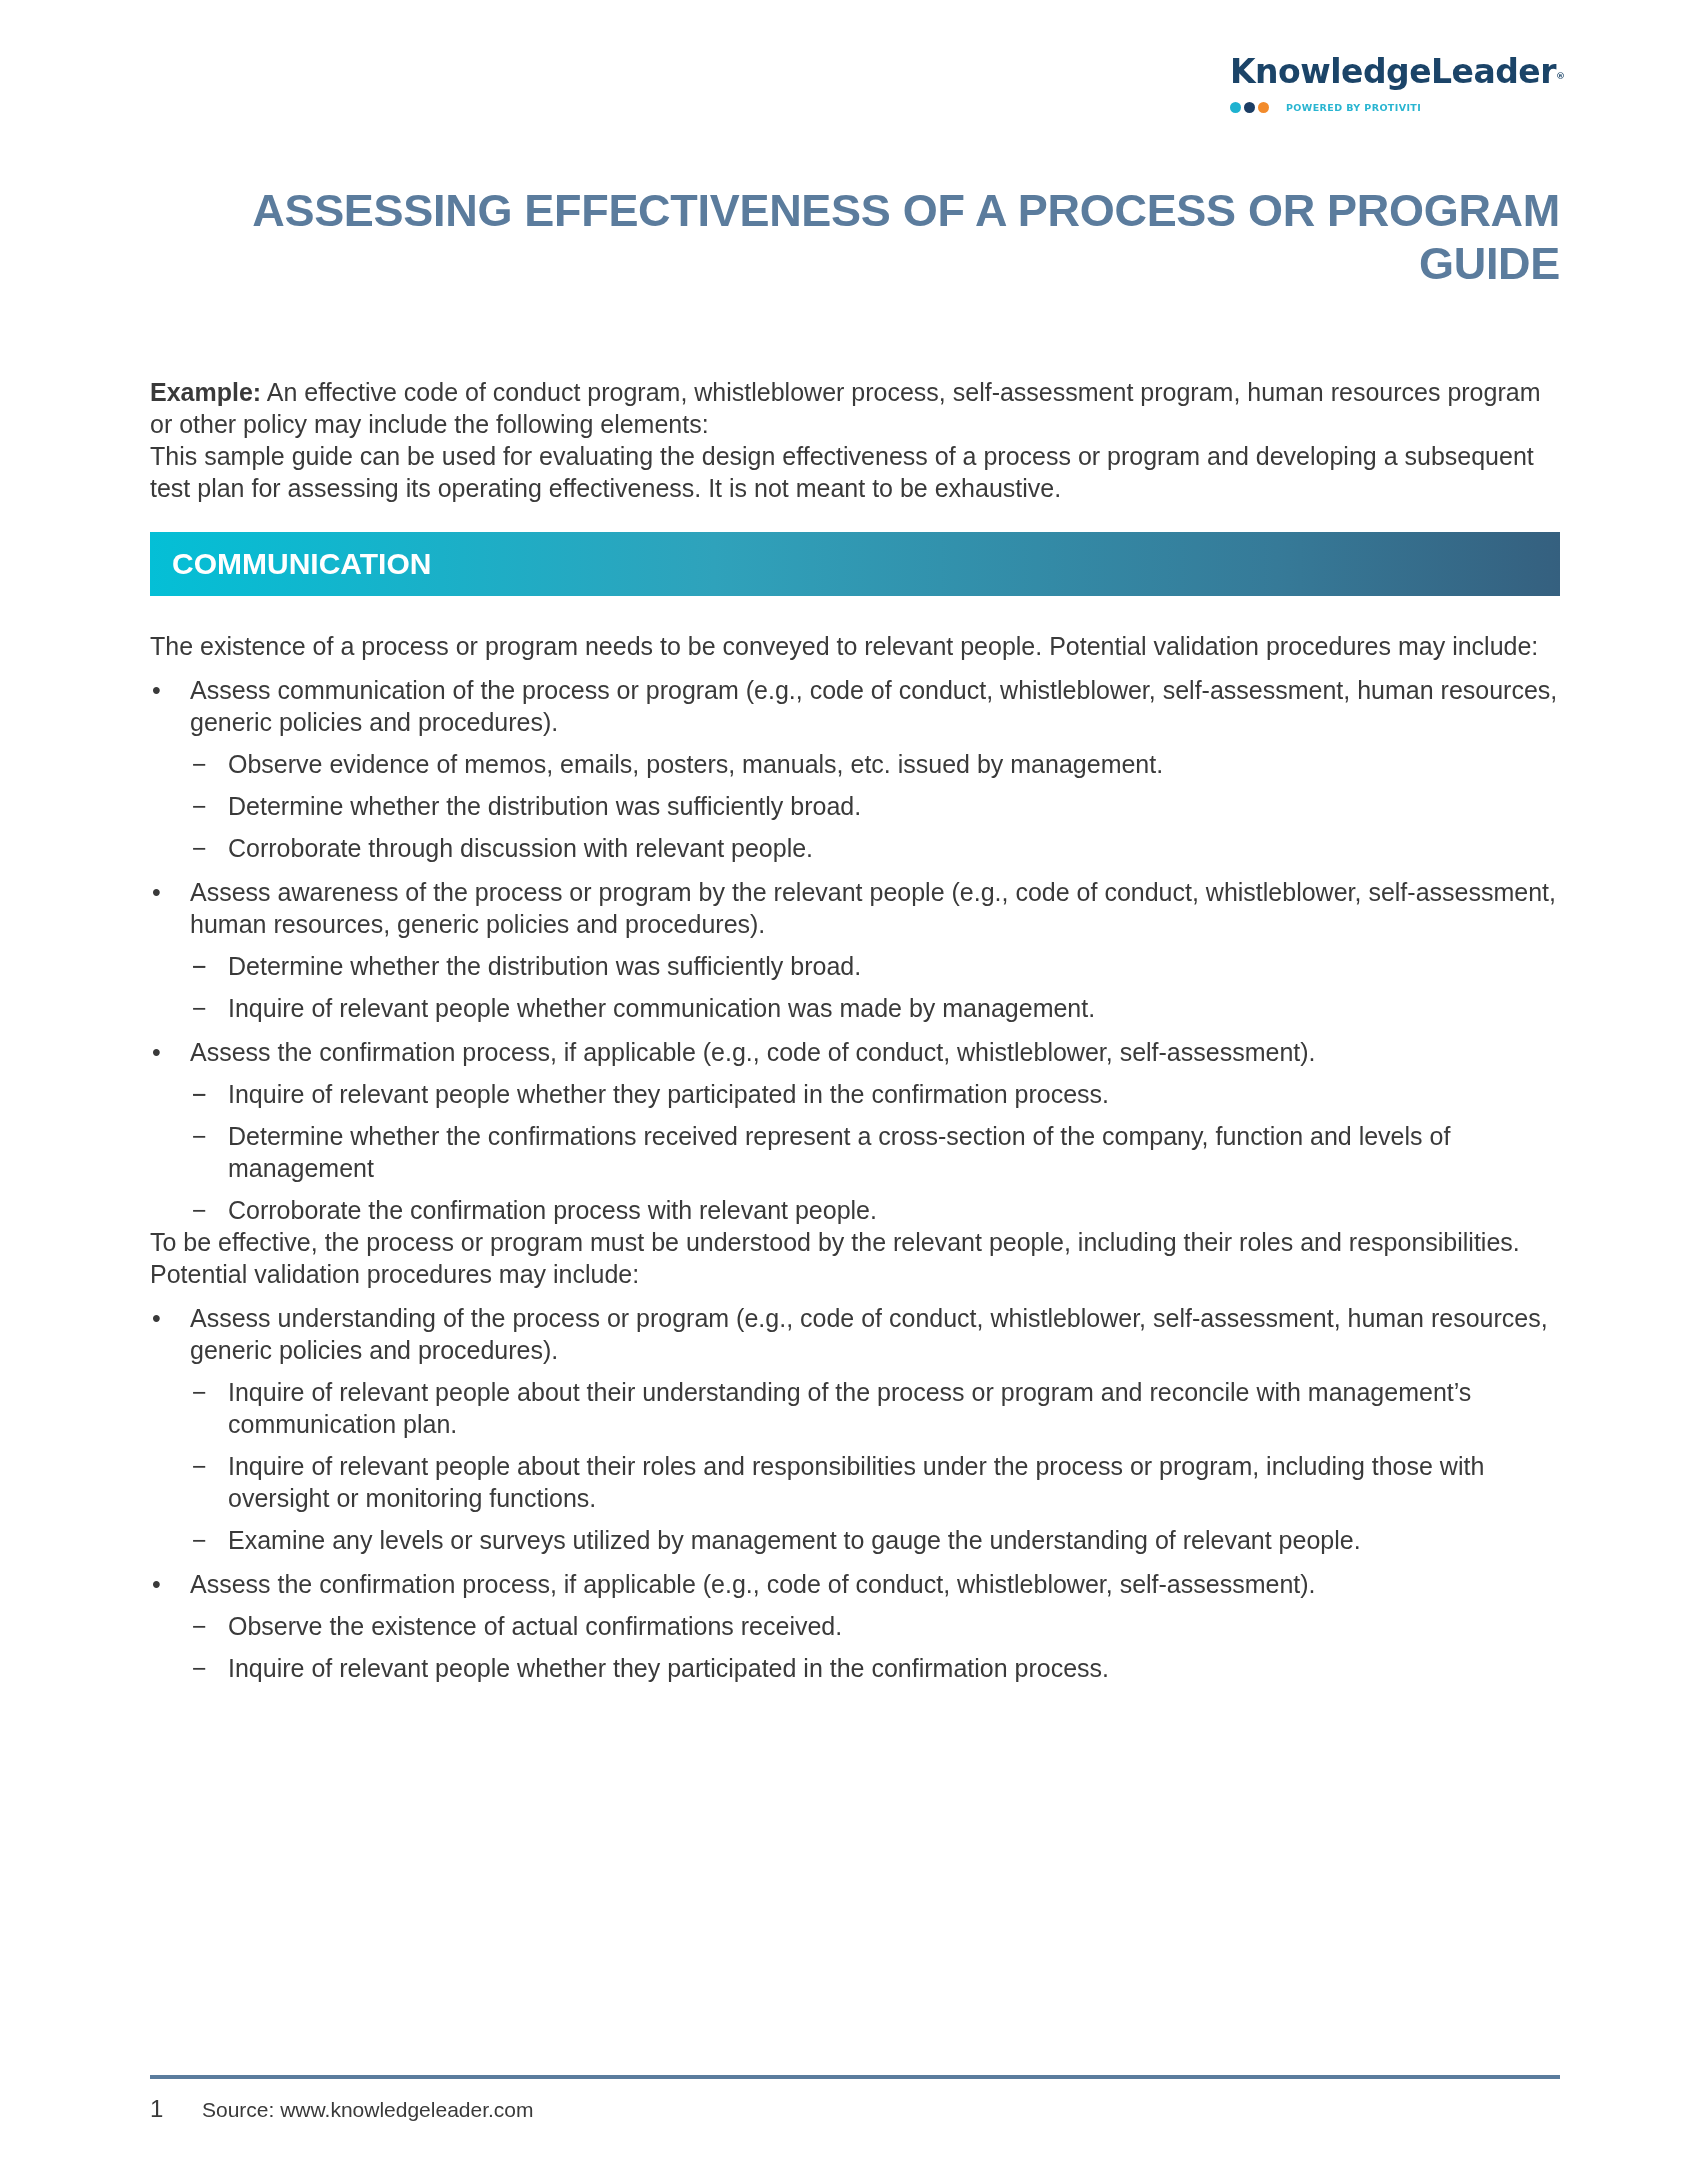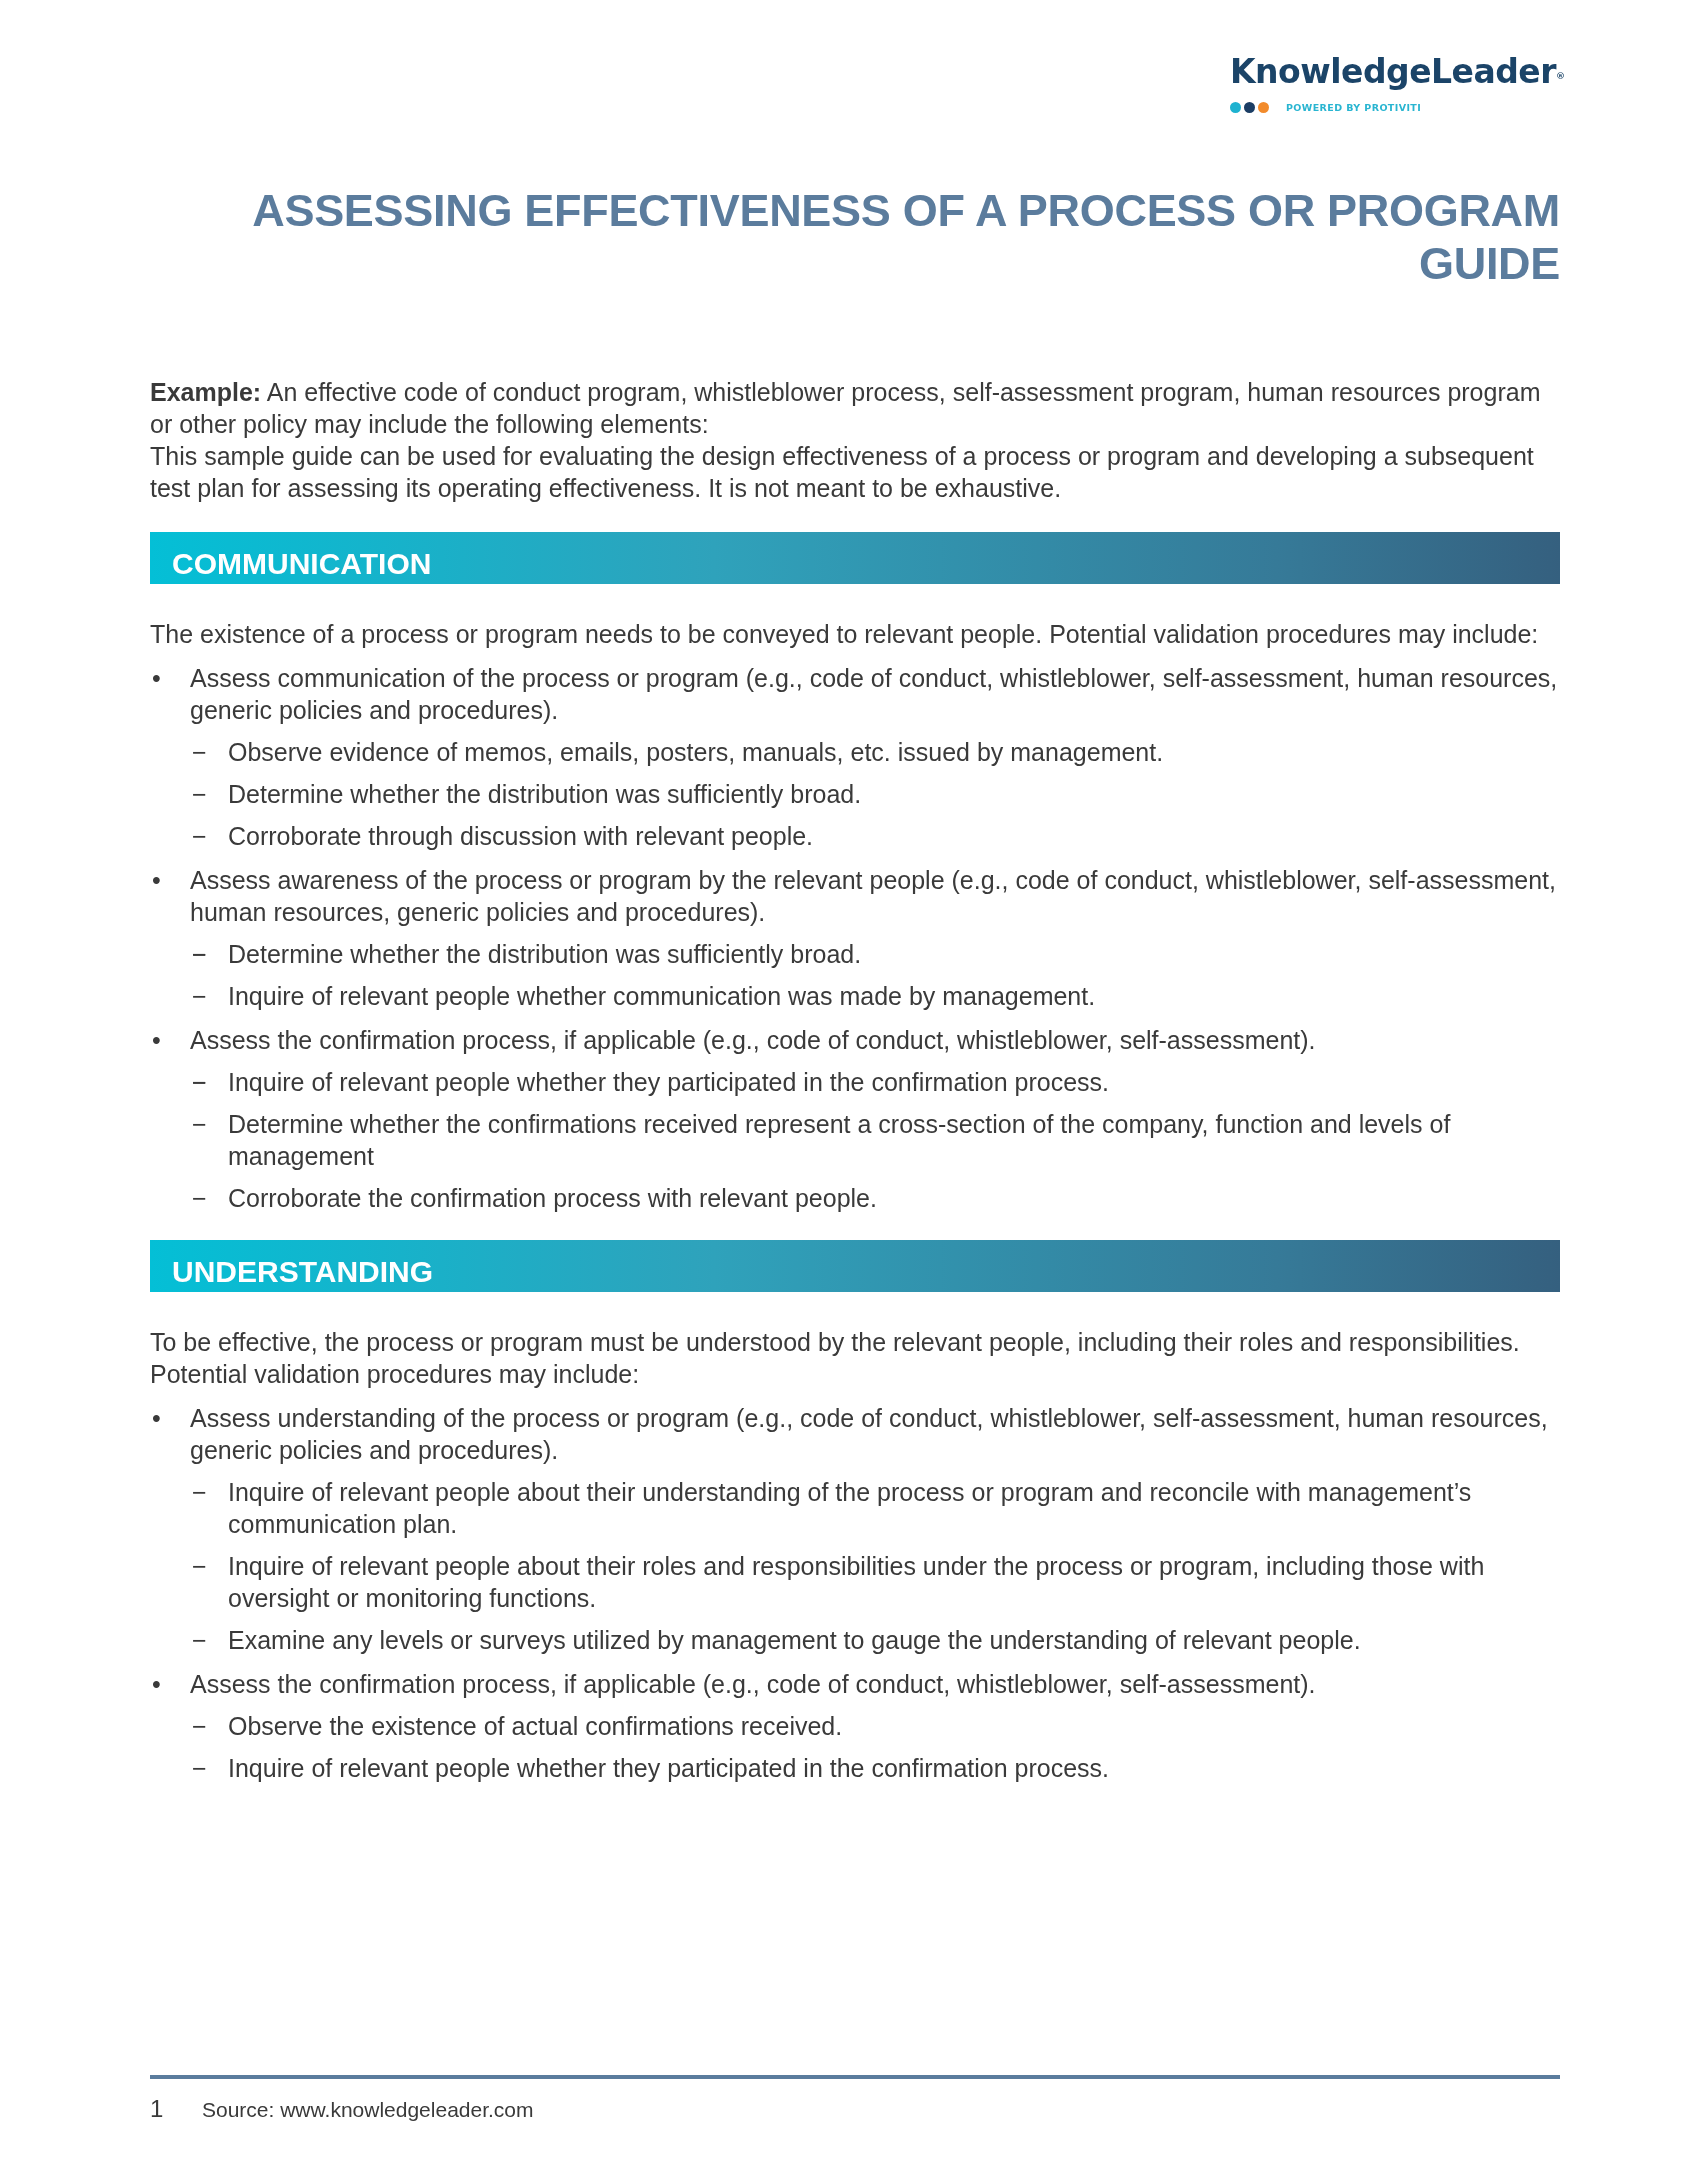--- a/index.html
+++ b/index.html
@@ -10,21 +10,21 @@
                color: #1b4468; letter-spacing: -0.5px; line-height: 40px; white-space: nowrap; }
   .logo-word sup { font-size: 9px; vertical-align: top; position: relative; top: 4px; }
   .logo-sub { display: flex; align-items: center; margin-top: 10px; }
   .dot { width: 11px; height: 11px; border-radius: 50%; display: inline-block; margin-right: 3px; }
   .powered { font-family: "DejaVu Sans", sans-serif; font-weight: bold; font-size: 9.5px;
              color: #29b5d1; margin-left: 14px; letter-spacing: 0.4px; }
   .title { position: absolute; top: 184px; left: 140px; width: 1420px; text-align: right;
            font-weight: bold; font-size: 45px; line-height: 53px; color: #5b7c9d; letter-spacing: -0.3px; }
   .content { position: absolute; top: 376px; left: 150px; width: 1410px; font-size: 25px; line-height: 32px; }
   p { margin: 0; }
-  .section-bar { height: 52px; margin: 26px 0 34px 0;
+  .section-bar { height: 64px; margin: 26px 0 34px 0;
                  background: linear-gradient(to right, #04bfd6 0%, #2fa2bb 40%, #367a98 80%, #35607f 100%);
                  color: #ffffff; font-weight: bold; font-size: 30px; line-height: 64px; padding-left: 22px; }
   .bul { position: relative; padding-left: 40px; margin-top: 12px; }
   .bul-mark { position: absolute; left: 2px; top: 0; }
   .dash { position: relative; padding-left: 78px; margin-top: 10px; }
   .dash-mark { position: absolute; left: 42px; top: 0; }
   .footer-rule { position: absolute; top: 2075px; left: 150px; width: 1410px; height: 4px; background: #5b7c9d; }
   .footer { position: absolute; top: 2095px; left: 150px; font-size: 21px; color: #3a3a3a; }
   .footer .pg { display: inline-block; width: 52px; font-size: 24px; }
 </style>
@@ -59,21 +59,20 @@
   <div class="dash"><span class="dash-mark">−</span></div>
   <div class="dash"><span class="dash-mark">−</span><span>Determine whether the distribution was sufficiently broad.</span></div>
   <div class="dash"><span class="dash-mark">−</span><span>Inquire of relevant people whether communication was made by management.</span></div>
 
   <div class="bul"><span class="bul-mark">•</span><span>Assess the confirmation process, if applicable (e.g., code of conduct, whistleblower, self-assessment).</span></div>
   <div class="dash"><span class="dash-mark">−</span></div>
   <div class="dash"><span class="dash-mark">−</span><span>Inquire of relevant people whether they participated in the confirmation process.</span></div>
   <div class="dash"><span class="dash-mark">−</span><span>Determine whether the confirmations received represent a cross-section of the company, function and levels of management</span></div>
   <div class="dash"><span class="dash-mark">−</span><span>Corroborate the confirmation process with relevant people.</span></div>
 
-  <div class="section-bar">UNDERSTANDING</div>
   <p>To be effective, the process or program must be understood by the relevant people, including their roles and responsibilities. Potential validation procedures may include:</p>
 
   <div class="bul"><span class="bul-mark">•</span><span>Assess understanding of the process or program (e.g., code of conduct, whistleblower, self-assessment, human resources, generic policies and procedures).</span></div>
   <div class="dash"><span class="dash-mark">−</span><span>Inquire of relevant people about their understanding of the process or program and reconcile with management’s communication plan.</span></div>
   <div class="dash"><span class="dash-mark">−</span><span>Inquire of relevant people about their roles and responsibilities under the process or program, including those with oversight or monitoring functions.</span></div>
   <div class="dash"><span class="dash-mark">−</span><span>Examine any levels or surveys utilized by management to gauge the understanding of relevant people.</span></div>
 
   <div class="bul"><span class="bul-mark">•</span><span>Assess the confirmation process, if applicable (e.g., code of conduct, whistleblower, self-assessment).</span></div>
   <div class="dash"><span class="dash-mark">−</span><span>Observe the existence of actual confirmations received.</span></div>
   <div class="dash"><span class="dash-mark">−</span><span>Inquire of relevant people whether they participated in the confirmation process.</span></div>

